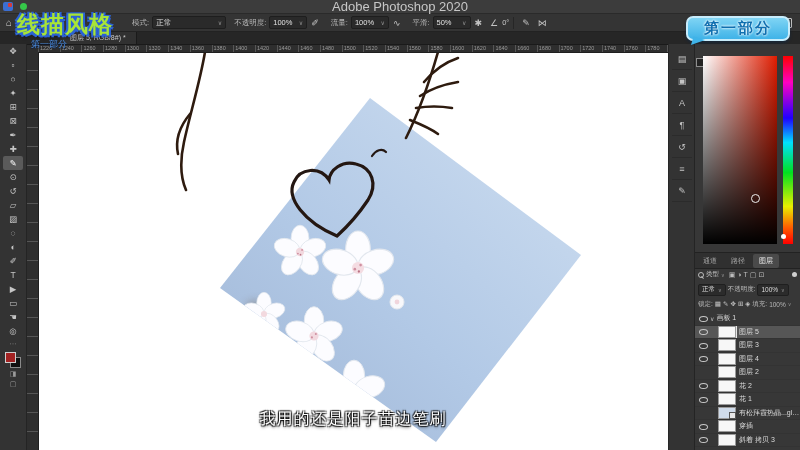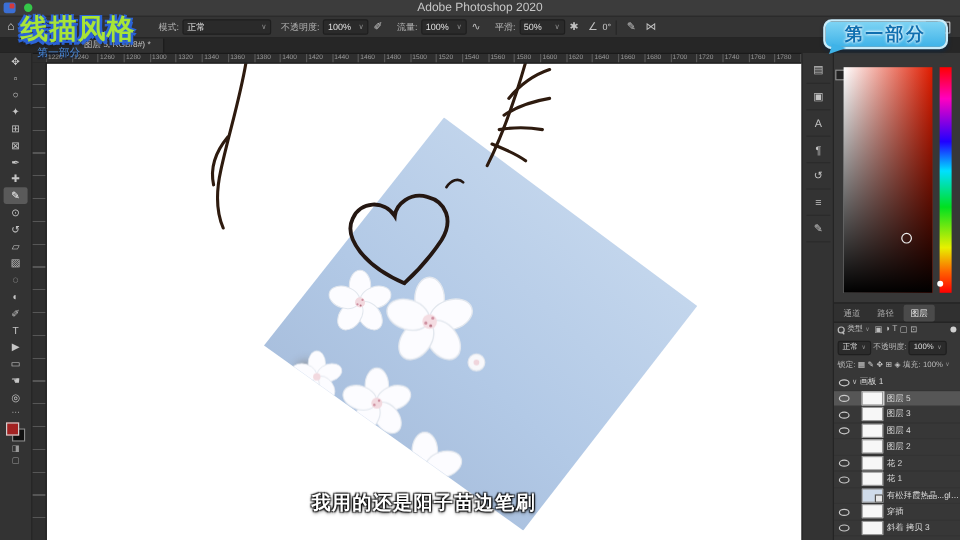--- a/index.html
+++ b/index.html
@@ -3,21 +3,21 @@
 <meta charset="utf-8">
 <style>
   html,body{margin:0;padding:0;background:#1e1e1e;}
   body{width:800px;height:450px;position:relative;overflow:hidden;
        font-family:"Liberation Sans","DejaVu Sans",sans-serif;
        -webkit-font-smoothing:antialiased;}
   
   .titlebar{position:absolute;left:0;top:0;width:800px;height:13px;background:#3c3c3c;
             border-bottom:1px solid #2a2a2a;z-index:6;}
   .tb-title{position:absolute;left:0;right:0;top:0;height:13px;line-height:13px;text-align:center;
-            font-size:10px;color:#c7c7c7;}
+            font-size:13px;color:#c7c7c7;}
   .app-badge{position:absolute;left:3px;top:2px;width:10px;height:9px;background:#3b6fd4;
              border-radius:2px;}
   .app-badge::after{content:"";position:absolute;right:1px;top:1px;width:4px;height:4px;
              background:#d43b3b;border-radius:1px;}
   .green-dot{position:absolute;left:20px;top:3px;width:7px;height:7px;border-radius:50%;
              background:#35c749;}
   
   .optionsbar{position:absolute;left:0;top:14px;width:800px;height:17px;background:#343434;
               border-bottom:1px solid #222;display:flex;align-items:center;z-index:5;
               font-size:7.5px;color:#c9c9c9;white-space:nowrap;}
@@ -63,21 +63,21 @@
   .tool.active{background:#5a5a5a;color:#fff;}
   .tool-extra{font-size:7px;color:#9a9a9a;margin-top:2px;}
   .swatches{position:relative;width:16px;height:16px;margin-top:4px;}
   .swatch-fg{position:absolute;left:0;top:0;width:9px;height:9px;background:#a32222;
              border:1px solid #cfcfcf;z-index:2;}
   .swatch-bg{position:absolute;right:0;bottom:0;width:9px;height:9px;background:#101010;
              border:1px solid #8a8a8a;}
   
   .canvas{position:absolute;left:38px;top:52px;width:630px;height:398px;background:#fff;z-index:1;}
   .subtitle{position:absolute;left:38px;top:409px;width:630px;text-align:center;z-index:2;
-            font-size:16px;font-weight:bold;color:#fff;letter-spacing:1px;
+            font-size:16px;font-weight:normal;color:#fff;letter-spacing:1px;
             text-shadow:-1px -1px 1px rgba(0,0,0,.75),1px -1px 1px rgba(0,0,0,.75),
                         -1px 1px 1px rgba(0,0,0,.75),1px 1px 1px rgba(0,0,0,.75),0 2px 3px rgba(0,0,0,.5);
             pointer-events:none;}
   
   .right-strip{position:absolute;left:668px;top:44px;width:26px;height:406px;background:#333;
                border-left:1px solid #272727;z-index:4;display:flex;flex-direction:column;align-items:center;padding-top:4px;}
   .strip-ico{width:20px;height:21px;display:flex;align-items:center;justify-content:center;
              font-size:9px;color:#c4c4c4;border-bottom:1px solid #2b2b2b;}
   
   .right-panel{position:absolute;left:694px;top:44px;width:106px;height:406px;background:#373737;z-index:4;

